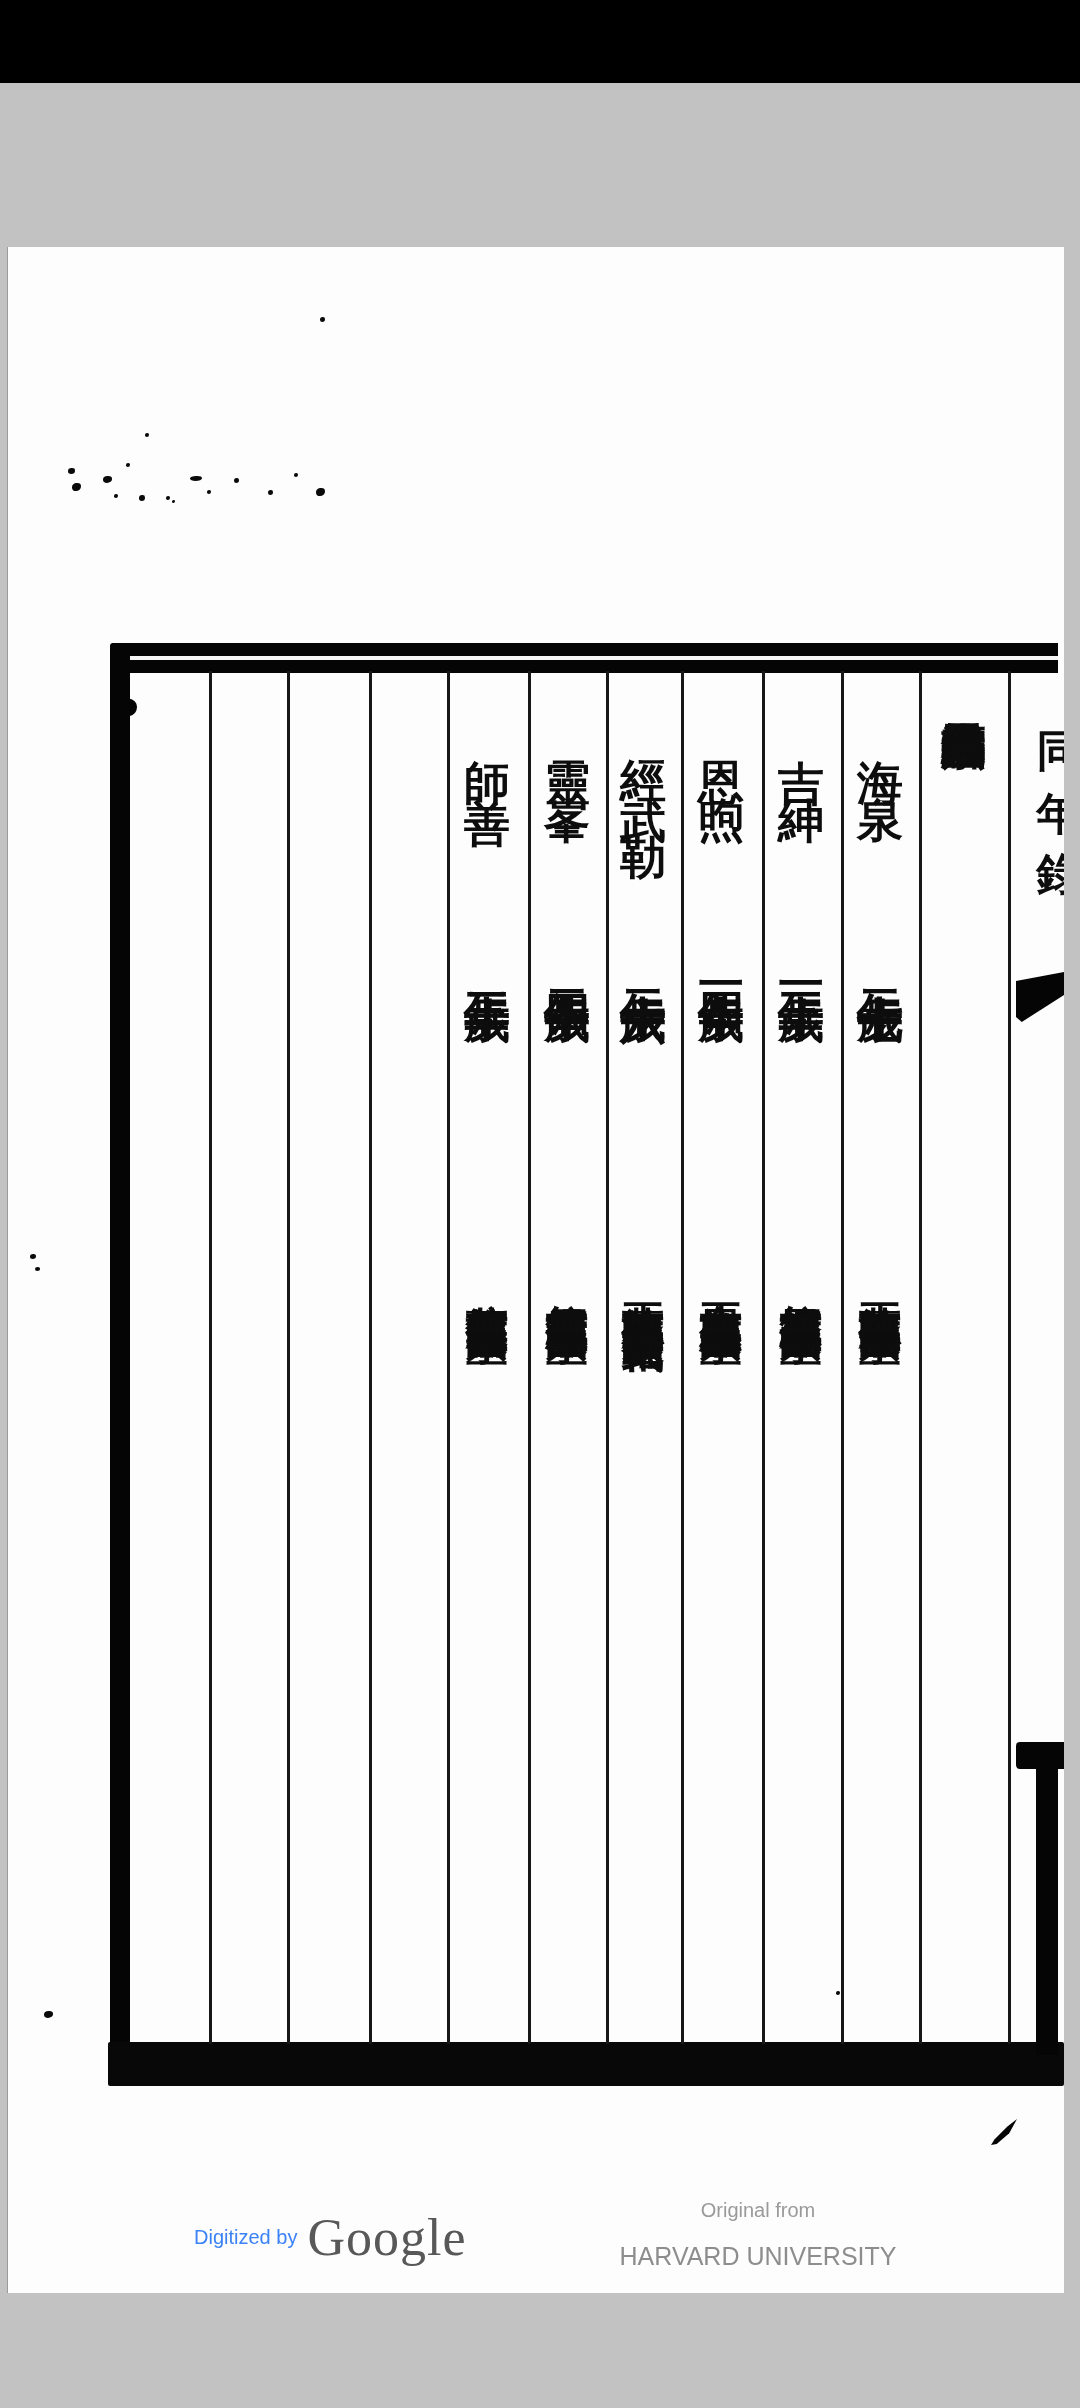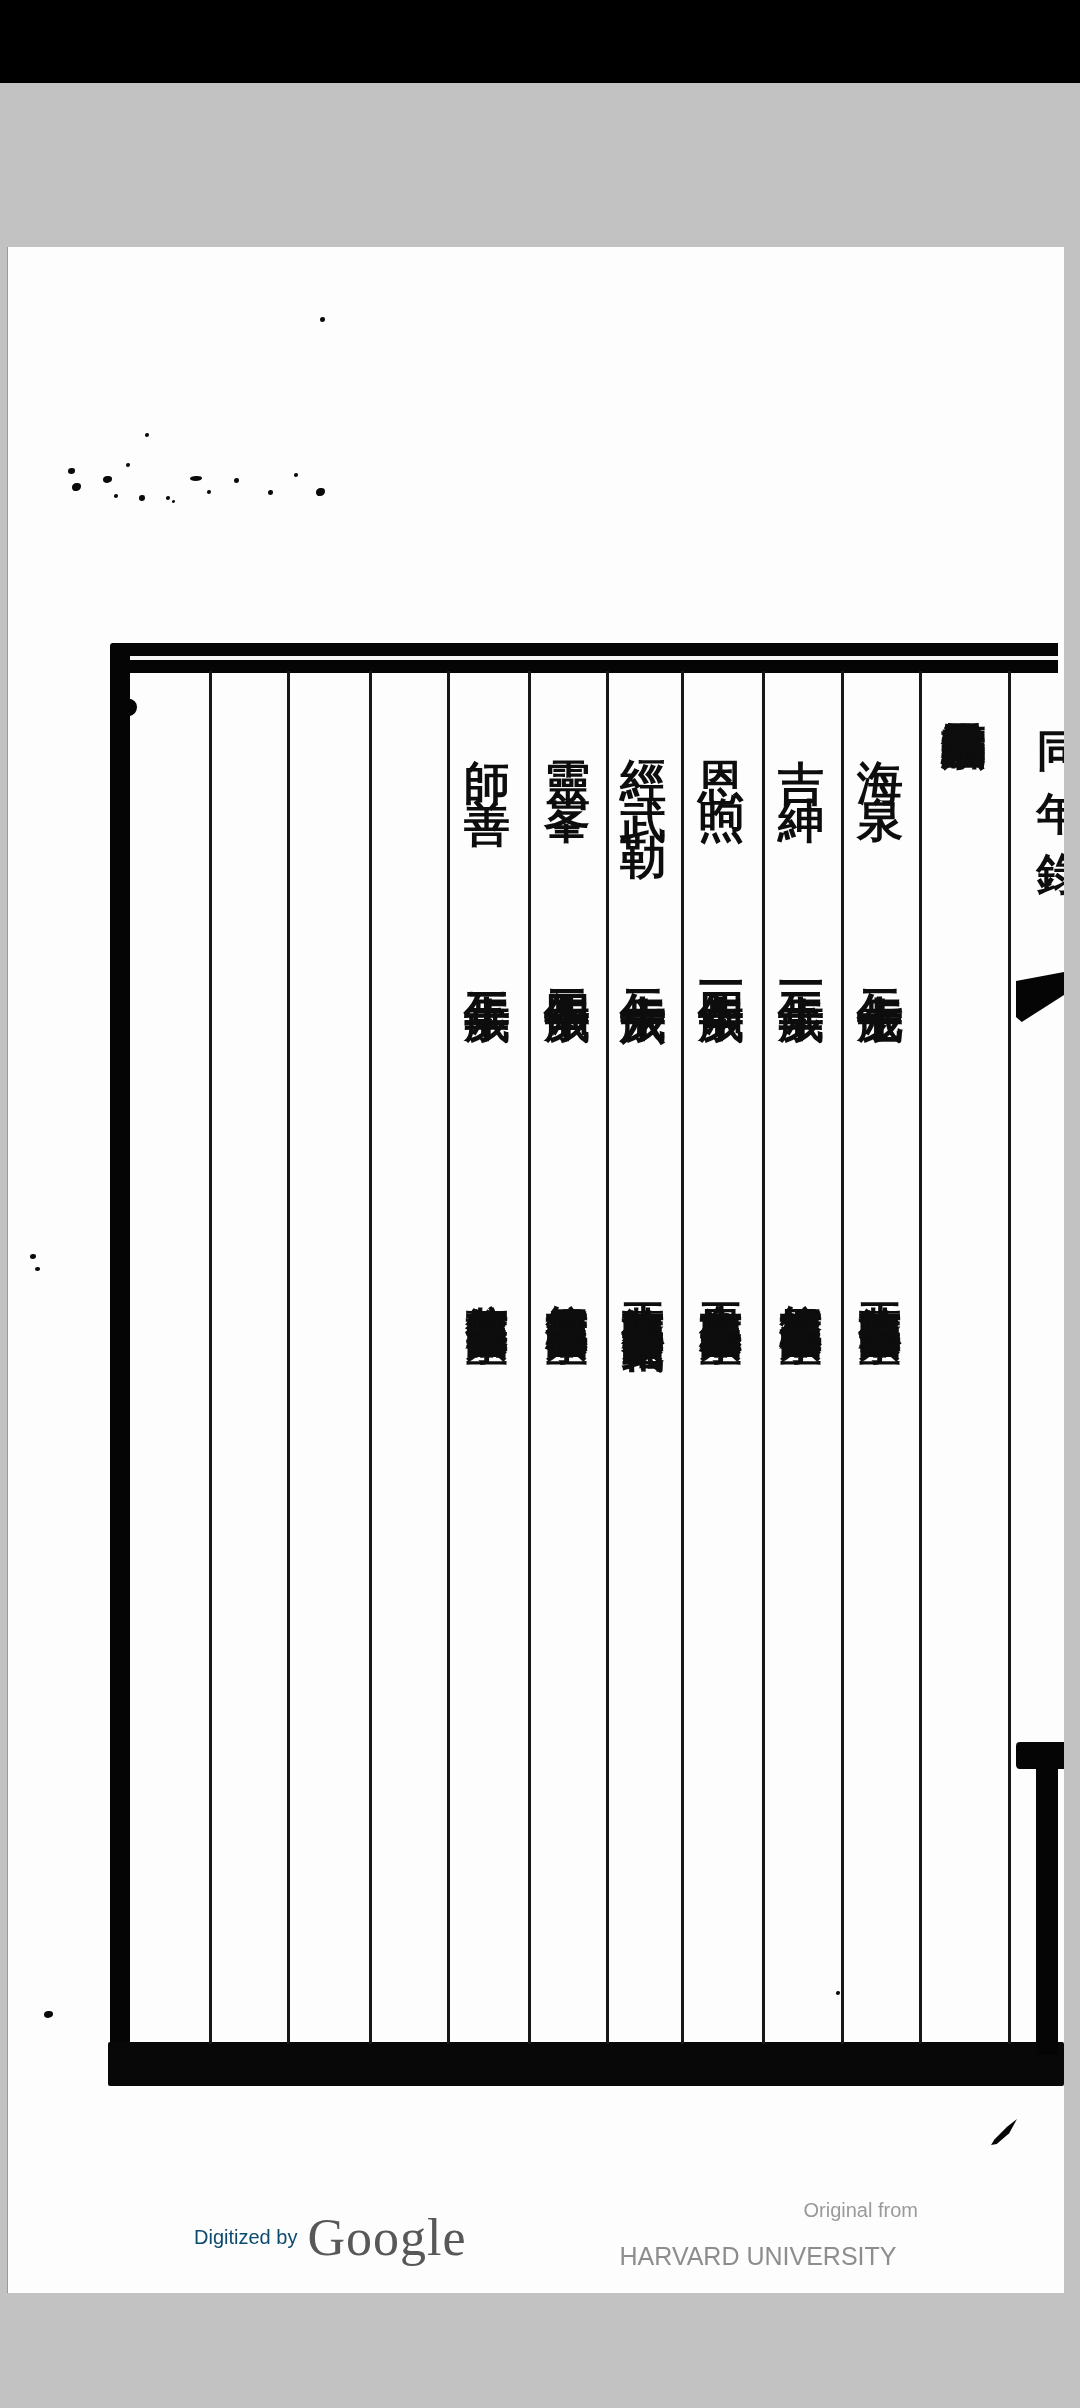--- a/index.html
+++ b/index.html
@@ -56,31 +56,31 @@
   .sp{position:absolute;background:#0a0a0a;border-radius:50% 40% 55% 45%;}
   #blob-corner{left:114px;top:452px;width:15px;height:17px;background:#050505;border-radius:45% 55% 50% 50%;transform:rotate(20deg);}
   #mark-arrow{
     left:983px;top:1872px;width:26px;height:26px;background:#050505;
     clip-path:polygon(0 100%,14% 78%,62% 30%,100% 0,70% 55%,22% 96%);
   }
   
   #credit-left{left:186px;top:1955px;height:70px;display:flex;align-items:center;}
   #digitized-label{
     font-family:"Liberation Sans","DejaVu Sans",sans-serif;
-    font-size:20px;color:#0c4a6e;margin-right:10px;
+    font-size:20px;color:#3b82f6;margin-right:10px;
   }
   #google-logo{
     font-family:"Liberation Serif","DejaVu Serif",serif;
     font-size:52px;color:#585858;letter-spacing:1px;
   }
   #credit-right{
     left:590px;top:1952px;width:320px;text-align:center;
     font-family:"Liberation Sans","DejaVu Sans",sans-serif;color:#9a9a9a;
   }
-  #original-from{font-size:20px;text-align:right;}
+  #original-from{font-size:20px;}
   #institution{font-size:25px;color:#8d8d8d;margin-top:20px;}
 </style>
 </head>
 <body>
 
 <div class="abs" id="top-bar"></div>
 
 <div class="abs" id="scan-page">
 
   <div class="abs" id="frame-top"></div>

